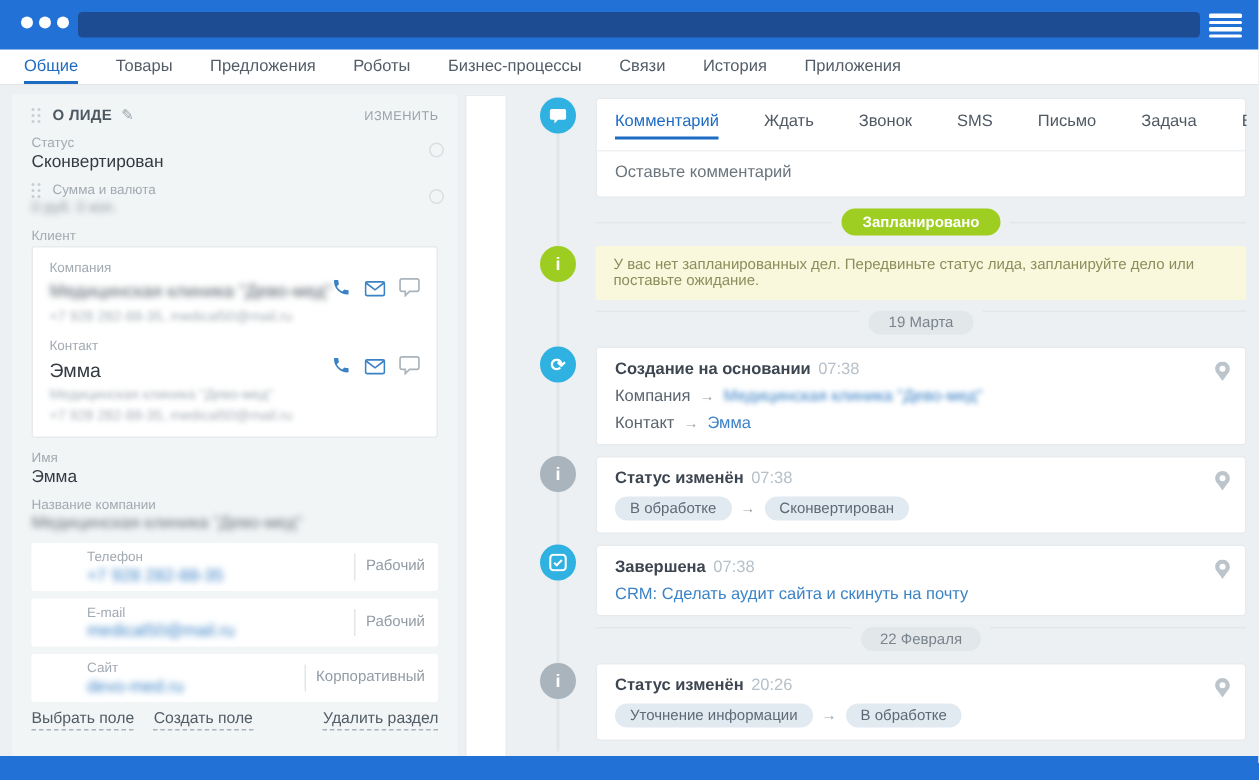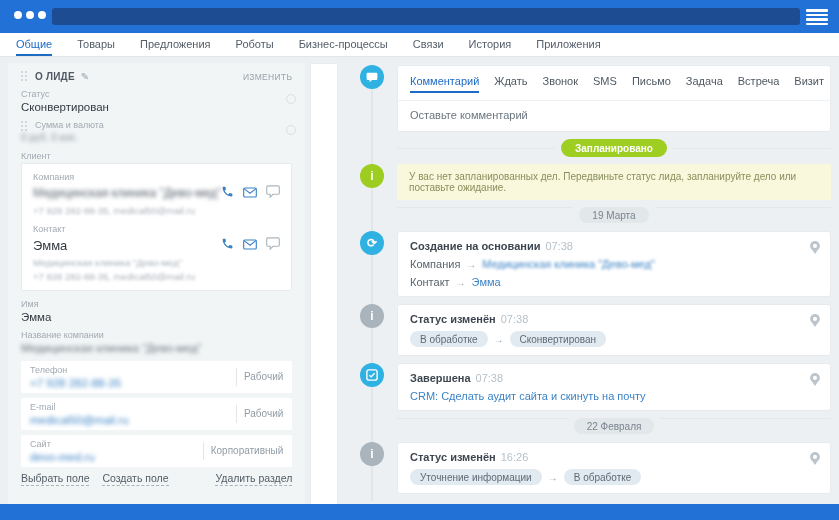--- a/index.html
+++ b/index.html
@@ -39,21 +39,21 @@
   .b16{filter:blur(1.7px);}
   .client-card{background:#fff;border:1px solid #e7ebed;border-radius:2px;padding:8px 11px;margin:2px 0 8px 0;}
   .cc-block{margin-bottom:8px;}
   .cc-block:last-child{margin-bottom:0;}
   .cc-head{display:flex;align-items:center;}
   .cc-name{font-size:12px;color:#5a636d;}
   .cc-name.big{font-size:13px;color:#333a42;}
   .cc-icons{margin-left:auto;display:flex;gap:9px;align-items:center;flex-shrink:0;}
   .cc-sub{font-size:9.5px;color:#a8b0b8;margin-top:3px;}
   .white-row{background:#fff;border-radius:2px;padding:4px 9px;display:flex;align-items:center;margin-bottom:5px;}
-  .wr-left{flex:1;min-width:0;}
+  .wr-left{flex:1;min-width:0;margin-left:28px;}
   .wr-type{font-size:10px;color:#929ca5;border-left:1px solid #e1e6e9;padding-left:7px;line-height:18px;flex-shrink:0;}
   .link-blue{color:#3c83c6;}
   .fieldlinks{display:flex;gap:13px;font-size:10.5px;color:#525c66;margin-top:5px;align-items:center;}
   .dashed{border-bottom:1px dashed #aab4bc;padding-bottom:1px;cursor:pointer;}
   .del{margin-left:auto;}
   
   .right{flex:1;position:relative;overflow:hidden;padding-top:2px;}
   .rail-line{position:absolute;left:11px;top:16px;bottom:4px;width:2px;background:#e1e6e9;}
   .trow{display:flex;margin-bottom:7px;position:relative;}
   .tic{width:24px;height:24px;border-radius:50%;flex-shrink:0;margin-right:13px;display:flex;align-items:center;
@@ -62,21 +62,21 @@
   .tic.green{background:#9ccd20;}
   .tic.gray{background:#a9b4bd;}
   .card{flex:1;background:#fff;border:1px solid #e8ebee;border-radius:3px;padding:8px 26px 8px 12px;position:relative;min-width:0;}
   .pin{position:absolute;top:9px;right:10px;cursor:pointer;line-height:0;}
   .etitle{font-size:11px;font-weight:bold;color:#3d4650;}
   .etime{font-size:11px;color:#b7c1c9;font-weight:normal;margin-left:5px;}
   .erow{font-size:11px;color:#5a646e;margin-top:6px;}
   .badge{display:inline-block;background:#e2eaf1;color:#5d6a75;font-size:10px;padding:2.5px 10px;border-radius:10px;}
   .arrow{color:#9aa4ac;font-size:10px;margin:0 6px;}
   .cbox{padding:0;}
-  .ctabs{display:flex;gap:15px;padding:9px 12px 7px 12px;border-bottom:1px solid #eef1f3;font-size:11px;color:#4f5963;flex-wrap:nowrap;}
+  .ctabs{display:flex;gap:30px;padding:9px 12px 7px 12px;border-bottom:1px solid #eef1f3;font-size:11px;color:#4f5963;flex-wrap:nowrap;}
   .ctab{position:relative;padding-bottom:6px;white-space:nowrap;cursor:pointer;}
   .ctab.active{color:#1e6bc4;}
   .ctab.active::after{content:"";position:absolute;left:0;right:0;bottom:0;height:2px;background:#1e6bc4;}
   .cinput{padding:8px 12px 10px 12px;font-size:11px;color:#6b757e;cursor:text;}
   .pillrow{display:flex;align-items:center;margin:2px 0 7px 37px;}
   .pillrow::before,.pillrow::after{content:"";flex:1;height:1px;background:#e3e7ea;}
   .gpill{background:#9ece21;color:#fff;font-size:10px;font-weight:bold;padding:3.5px 14px;border-radius:11px;margin:0 6px;cursor:pointer;}
   .alert{flex:1;background:#f9f8dc;border-radius:2px;padding:7px 12px;font-size:10px;color:#898f5c;display:flex;align-items:center;}
   .datrow{display:flex;align-items:flex-start;margin:3px 0 8px 37px;}
   .datrow::before,.datrow::after{content:"";flex:1;height:1px;background:#e3e7ea;}
@@ -310,21 +310,21 @@
     <div class="datrow">
       <span class="dpill">22 Февраля</span>
     </div>
 
     <div class="trow">
       <div class="tic gray">i</div>
       <div class="card">
         <span class="pin"><svg width="10" height="13" viewBox="0 0 12 16">
               <path d="M6 0C2.7 0 0 2.7 0 6c0 1.9.9 3.5 2.2 4.6L6 16l3.8-5.4C11.1 9.5 12 7.9 12 6c0-3.3-2.7-6-6-6zm0 8.5A2.5 2.5 0 1 1 6 3.5a2.5 2.5 0 0 1 0 5z" fill="#bcc5cc"></path>
             </svg></span>
-        <div class="etitle"><span>Статус изменён</span><span class="etime">16:26</span></div>
+        <div class="etitle"><span>Статус изменён</span><span class="etime">20:26</span></div>
         <div class="erow"><span class="badge">Уточнение информации</span><span class="arrow">→</span><span class="badge">В обработке</span></div>
       </div>
     </div>
 
   </div>
 </div>
 
 <div class="bottombar"></div>
 
 </body></html>

